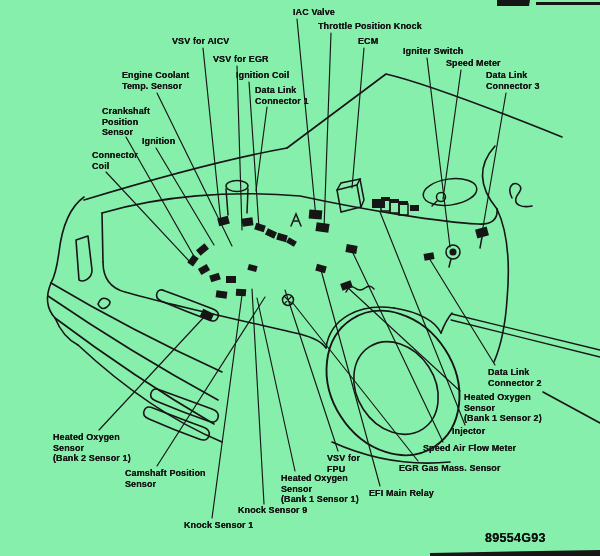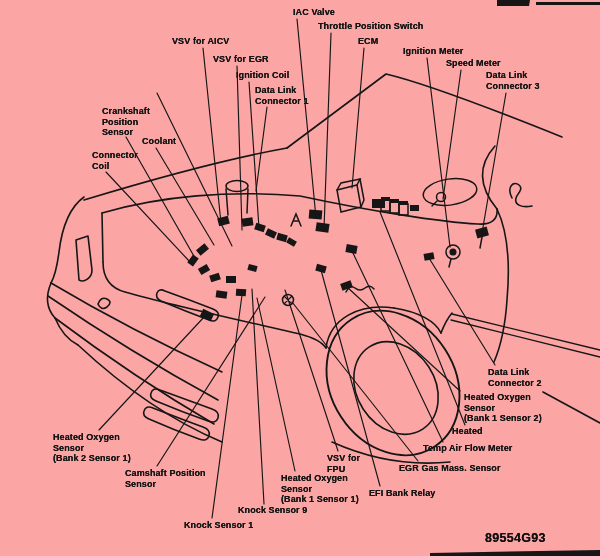--- a/index.html
+++ b/index.html
@@ -1,17 +1,17 @@
 <!DOCTYPE html>
 <html><head>
 <meta charset="utf-8">
 <style>
   html,body{margin:0;padding:0;background:#e8e8e8;}
   .stage{
-    position:relative;width:600px;height:556px;background:#fca5a5;overflow:hidden;
+    position:relative;width:600px;height:556px;background:#86efac;overflow:hidden;
     font-family:"Liberation Sans", sans-serif;
   }
   .stage svg{position:absolute;left:0;top:0;}
   .lbl{
     position:absolute;
     font:bold 9px/10.5px "Liberation Sans", sans-serif;
     color:#161616;
     white-space:pre-line;
     letter-spacing:0.1px;
     text-shadow:0 0 .4px #161616;
@@ -181,53 +181,55 @@
       <line x1="380" y1="486" x2="321" y2="270"></line>
       <line x1="418" y1="461" x2="292" y2="302"></line>
       <line x1="443" y1="442" x2="352" y2="251"></line>
       <line x1="465" y1="425" x2="380" y2="212"></line>
       <line x1="460" y1="391" x2="347" y2="287"></line>
       <line x1="495" y1="365" x2="429" y2="258"></line>
     </g>
   </svg>
 
   <div class="lbl" style="left:293px;top:7px">IAC Valve</div>
-  <div class="lbl" style="left:318px;top:21px">Throttle Position Switch</div>
+  <div class="lbl" style="left:318px;top:21px">Throttle Position Knock</div>
   <div class="lbl" style="left:358px;top:36px">ECM</div>
-  <div class="lbl" style="left:403px;top:46px">Ignition Meter</div>
+  <div class="lbl" style="left:403px;top:46px">Igniter Switch</div>
   <div class="lbl" style="left:446px;top:58px">Speed Meter</div>
   <div class="lbl" style="left:486px;top:70px">Data Link
 Connector 3</div>
   <div class="lbl" style="left:172px;top:36px">VSV for AICV</div>
   <div class="lbl" style="left:213px;top:54px">VSV for EGR</div>
+  <div class="lbl" style="left:122px;top:70px">Engine Coolant
+Temp. Sensor</div>
   <div class="lbl" style="left:236px;top:70px">Ignition Coil</div>
   <div class="lbl" style="left:255px;top:85px">Data Link
 Connector 1</div>
   <div class="lbl" style="left:102px;top:106px">Crankshaft
 Position
 Sensor</div>
-  <div class="lbl" style="left:142px;top:136px">Coolant</div>
+  <div class="lbl" style="left:142px;top:136px">Ignition</div>
   <div class="lbl" style="left:92px;top:150px">Connector
 Coil</div>
   <div class="lbl" style="left:53px;top:432px">Heated Oxygen
 Sensor
 (Bank 2 Sensor 1)</div>
   <div class="lbl" style="left:125px;top:468px">Camshaft Position
 Sensor</div>
   <div class="lbl" style="left:184px;top:520px">Knock Sensor 1</div>
   <div class="lbl" style="left:238px;top:505px">Knock Sensor 9</div>
   <div class="lbl" style="left:281px;top:473px">Heated Oxygen
 Sensor
 (Bank 1 Sensor 1)</div>
   <div class="lbl" style="left:327px;top:453px">VSV for
 FPU</div>
-  <div class="lbl" style="left:369px;top:488px">EFI Bank Relay</div>
+  <div class="lbl" style="left:369px;top:488px">EFI Main Relay</div>
   <div class="lbl" style="left:399px;top:463px">EGR Gas Mass. Sensor</div>
-  <div class="lbl" style="left:423px;top:443px">Temp Air Flow Meter</div>
-  <div class="lbl" style="left:452px;top:426px">Heated</div>
+  <div class="lbl" style="left:423px;top:443px">Speed Air Flow Meter</div>
+  <div class="lbl" style="left:452px;top:426px">Injector</div>
   <div class="lbl" style="left:464px;top:392px">Heated Oxygen
 Sensor
 (Bank 1 Sensor 2)</div>
   <div class="lbl" style="left:488px;top:367px">Data Link
 Connector 2</div>
 
   <div class="part-no" style="left:485px;top:531px">89554G93</div>
 </div>
 
 </body></html>

